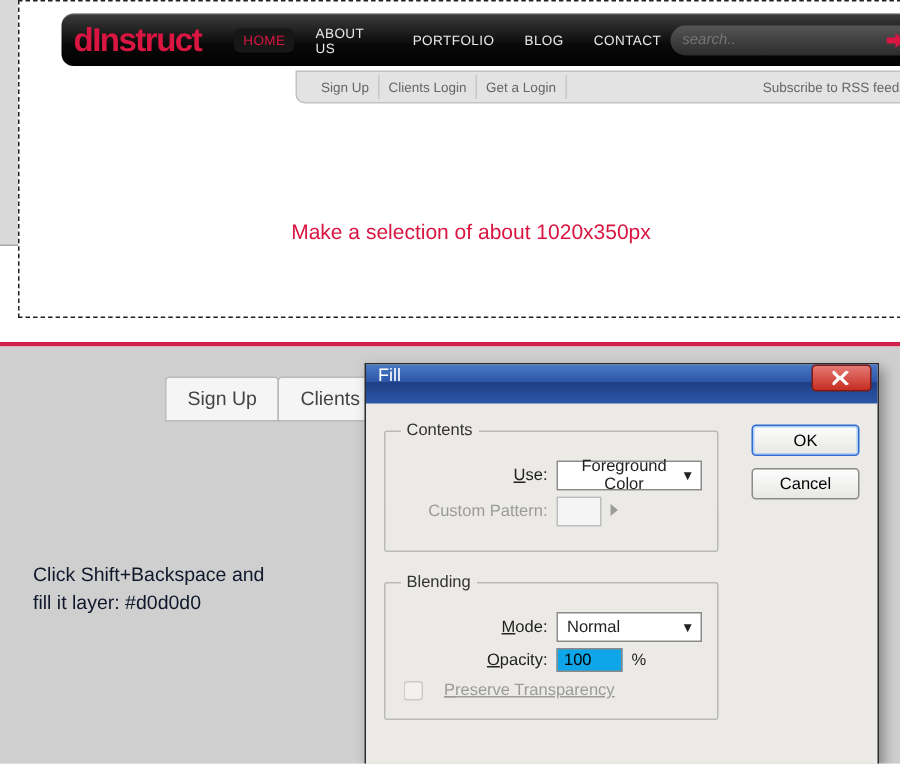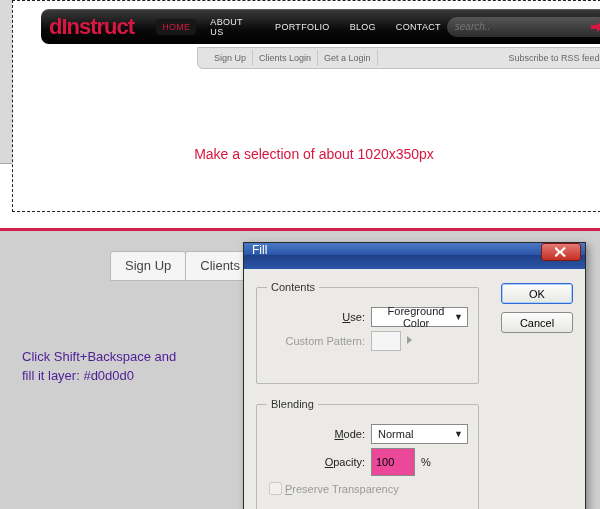--- a/index.html
+++ b/index.html
@@ -104,23 +104,23 @@
   .tab {
     background: #f5f5f6;
     border: 1px solid #b9b9b9;
     padding: 6px 14px 7px;
     margin-right: -1px;
     border-radius: 3px 3px 0 0;
     cursor: pointer;
   }
   .annot {
     position: absolute;
-    top: 117px; left: 22px;
+    top: 143px; left: 22px;
     font-size: 13px; line-height: 1.45;
-    color: #4c1d95;
+    color: #0f172a;
   }
   .annot p { margin-bottom: 12px; }
 
   
   .dlg {
     position: absolute;
     top: 11px; left: 243px;
     width: 343px;
     border: 1px solid #2a2a2a;
     box-shadow: 3px 3px 8px rgba(0,0,0,.35);
@@ -158,21 +158,21 @@
     font-size: 11px; cursor: pointer;
   }
   .winbtn.primary {
     border: 1px solid #2f6bd0;
     box-shadow: inset 0 0 0 1px #a9ceff;
   }
   fieldset.grp {
     border: 1px solid #b9b9b9;
     border-radius: 2px;
     margin: 0 94px 14px 0;
-    padding: 10px 10px 28px;
+    padding: 10px 10px 12px;
   }
   fieldset.grp legend { padding: 0 4px; color: #333; }
   .row { display: flex; align-items: center; margin: 4px 0; gap: 6px; }
   .row label { width: 98px; text-align: right; }
   .row label.dis { color: #9b9b9b; }
   .sel {
     flex: 1;
     display: flex; align-items: center; justify-content: space-between;
     background: #fff; border: 1px solid #8a8a8a;
     height: 20px; padding: 0 4px 0 6px; cursor: pointer;
@@ -185,25 +185,25 @@
     background: #f5f5f5; border: 1px solid #bcbcbc;
     position: relative; cursor: pointer;
   }
   .swatch::after {
     content: ""; position: absolute; right: -12px; top: 4px;
     border-left: 5px solid #9b9b9b;
     border-top: 4px solid transparent;
     border-bottom: 4px solid transparent;
   }
   .numbox {
-    width: 44px; height: 28px;
-    background: #ec4899; border: 1px solid #8a8a8a;
+    width: 44px; height: 16px;
+    background: #0ea5e9; border: 1px solid #8a8a8a;
     padding: 2px 4px; font-size: 11px;
   }
-  .chk { display: flex; align-items: flex-end; gap: 3px; margin: 6px 0 0 2px; color: #9b9b9b; }
+  .chk { display: flex; align-items: flex-start; gap: 14px; margin: 6px 0 0 2px; color: #9b9b9b; text-decoration: underline; }
   .chk input { accent-color: #888; }
   .chk u { text-decoration: underline; }
 </style>
 </head>
 <body>
 
 <div class="panel-top">
   <div class="marquee1">
 
     <div class="nav-outer">

